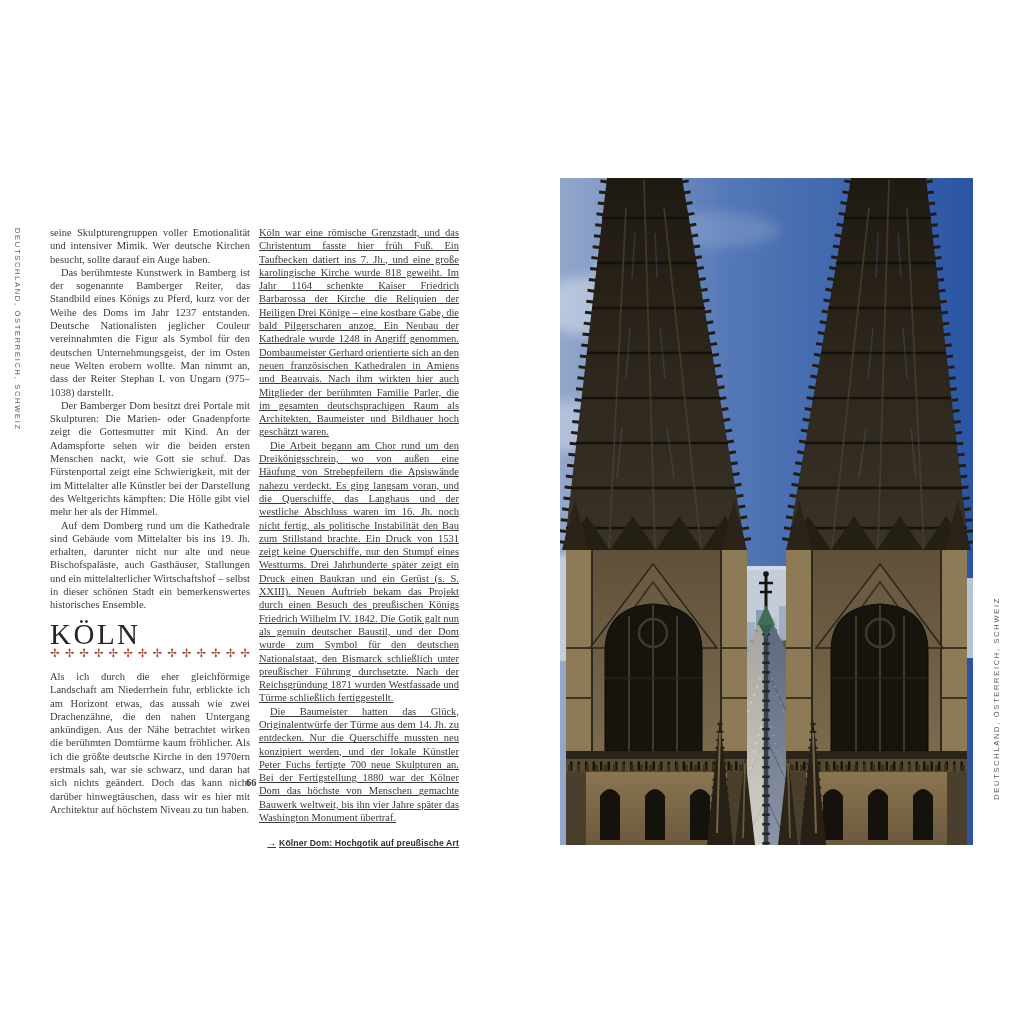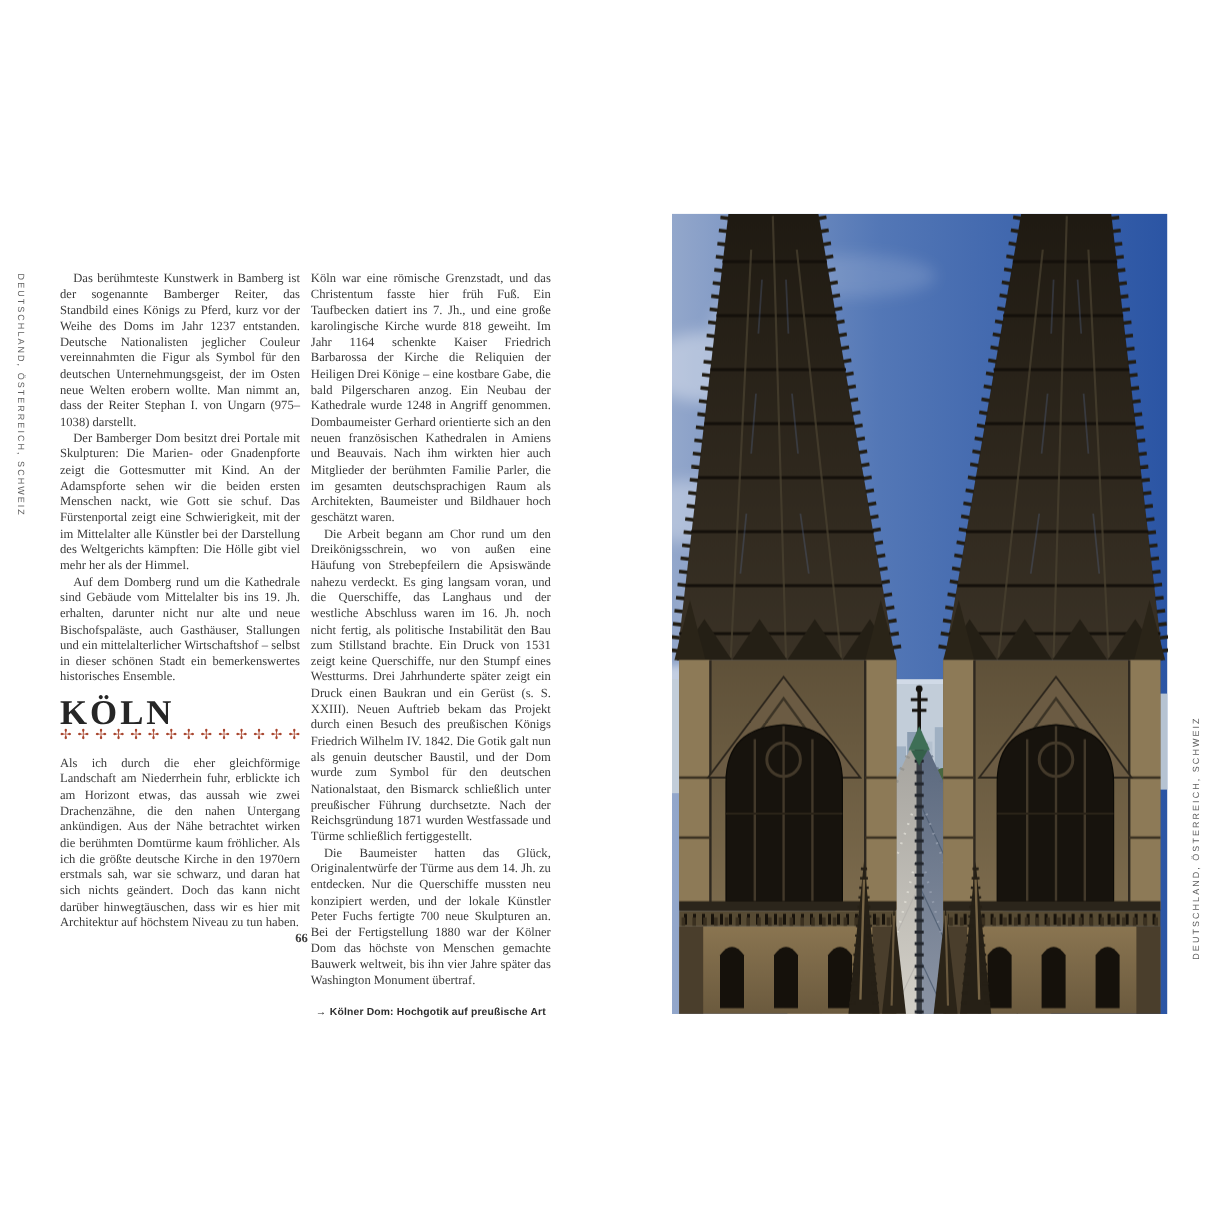--- a/index.html
+++ b/index.html
@@ -9,44 +9,45 @@
     font-family:"Liberation Sans",sans-serif;font-size:7.5px;letter-spacing:1.7px;
     color:#5f5f5f;white-space:nowrap;}
   .vlabel.left{left:13px;top:228px;}
   .vlabel.right{left:992px;top:597px;transform:rotate(180deg);}
 
   .col{position:absolute;width:200px;text-align:justify;font-size:10.5px;
     line-height:13.3px;color:#3a3a3a;hyphens:auto;-webkit-hyphens:auto;}
   .col p{margin:0;}
   .col p.ind{text-indent:11px;}
   .col1{left:50px;top:226px;}
-  .col2{left:259px;top:226px;}
-
-  .heading{font-size:29px;font-weight:700;letter-spacing:2.5px;color:#262626;
+  .col2{left:259px;top:226px;text-decoration:underline;}
+
+  .heading{font-size:29px;font-weight:400;letter-spacing:2.5px;color:#262626;
     margin:16px 0 5px;text-align:left;}
   .ornaments{color:var(--accent,#a8452e);font-size:11.5px;line-height:14px;
     text-align:justify;text-align-last:justify;margin:0 0 10px;}
 
   .caption{margin-top:14px;font-family:"Liberation Sans",sans-serif;font-size:8.6px;
-    font-weight:700;color:#2e2e2e;letter-spacing:.15px;text-align:center;line-height:11px;}
+    font-weight:700;color:#2e2e2e;letter-spacing:.15px;text-align:right;line-height:11px;}
   .caption .arr{margin-right:3px;}
 
   .pagenum{position:absolute;left:246px;top:777px;font-size:10.5px;font-weight:700;color:#3a3a3a;}
 
   .photo{position:absolute;left:560px;top:178px;width:413px;height:667px;margin:0;overflow:hidden;}
   .photo svg{display:block;width:100%;height:100%;}
 </style>
 </head>
 <body>
 
 <div class="page">
 
   <div class="vlabel left">DEUTSCHLAND, ÖSTERREICH, SCHWEIZ</div>
 
   <div class="col col1">
+    <p>seine Skulpturengruppen voller Emotionalität und intensiver Mimik. Wer deutsche Kirchen besucht, sollte darauf ein Auge haben.</p>
     <p class="ind">Das berühmteste Kunstwerk in Bamberg ist der sogenannte Bamberger Reiter, das Standbild eines Königs zu Pferd, kurz vor der Weihe des Doms im Jahr 1237 entstanden. Deutsche Nationalisten jeglicher Couleur vereinnahmten die Figur als Symbol für den deutschen Unternehmungsgeist, der im Osten neue Welten erobern wollte. Man nimmt an, dass der Reiter Stephan I. von Ungarn (975–1038) darstellt.</p>
     <p class="ind">Der Bamberger Dom besitzt drei Portale mit Skulpturen: Die Marien- oder Gnadenpforte zeigt die Gottesmutter mit Kind. An der Adamspforte sehen wir die beiden ersten Menschen nackt, wie Gott sie schuf. Das Fürstenportal zeigt eine Schwierigkeit, mit der im Mittelalter alle Künstler bei der Darstellung des Weltgerichts kämpften: Die Hölle gibt viel mehr her als der Himmel.</p>
     <p class="ind">Auf dem Domberg rund um die Kathedrale sind Gebäude vom Mittelalter bis ins 19. Jh. erhalten, darunter nicht nur alte und neue Bischofspaläste, auch Gasthäuser, Stallungen und ein mittelalterlicher Wirtschaftshof – selbst in dieser schönen Stadt ein bemerkenswertes historisches Ensemble.</p>
     <h1 class="heading">KÖLN</h1>
     <div class="ornaments">✢ ✢ ✢ ✢ ✢ ✢ ✢ ✢ ✢ ✢ ✢ ✢ ✢ ✢</div>
     <p>Als ich durch die eher gleichförmige Landschaft am Niederrhein fuhr, erblickte ich am Horizont etwas, das aussah wie zwei Drachenzähne, die den nahen Untergang ankündigen. Aus der Nähe betrachtet wirken die berühmten Domtürme kaum fröhlicher. Als ich die größte deutsche Kirche in den 1970ern erstmals sah, war sie schwarz, und daran hat sich nichts geändert. Doch das kann nicht darüber hinwegtäuschen, dass wir es hier mit Architektur auf höchstem Niveau zu tun haben.</p>
   </div>
 
   <div class="col col2">
     <p>Köln war eine römische Grenzstadt, und das Christentum fasste hier früh Fuß. Ein Taufbecken datiert ins 7. Jh., und eine große karolingische Kirche wurde 818 geweiht. Im Jahr 1164 schenkte Kaiser Friedrich Barbarossa der Kirche die Reliquien der Heiligen Drei Könige – eine kostbare Gabe, die bald Pilgerscharen anzog. Ein Neubau der Kathedrale wurde 1248 in Angriff genommen. Dombaumeister Gerhard orientierte sich an den neuen französischen Kathedralen in Amiens und Beauvais. Nach ihm wirkten hier auch Mitglieder der berühmten Familie Parler, die im gesamten deutschsprachigen Raum als Architekten, Baumeister und Bildhauer hoch geschätzt waren.</p>

